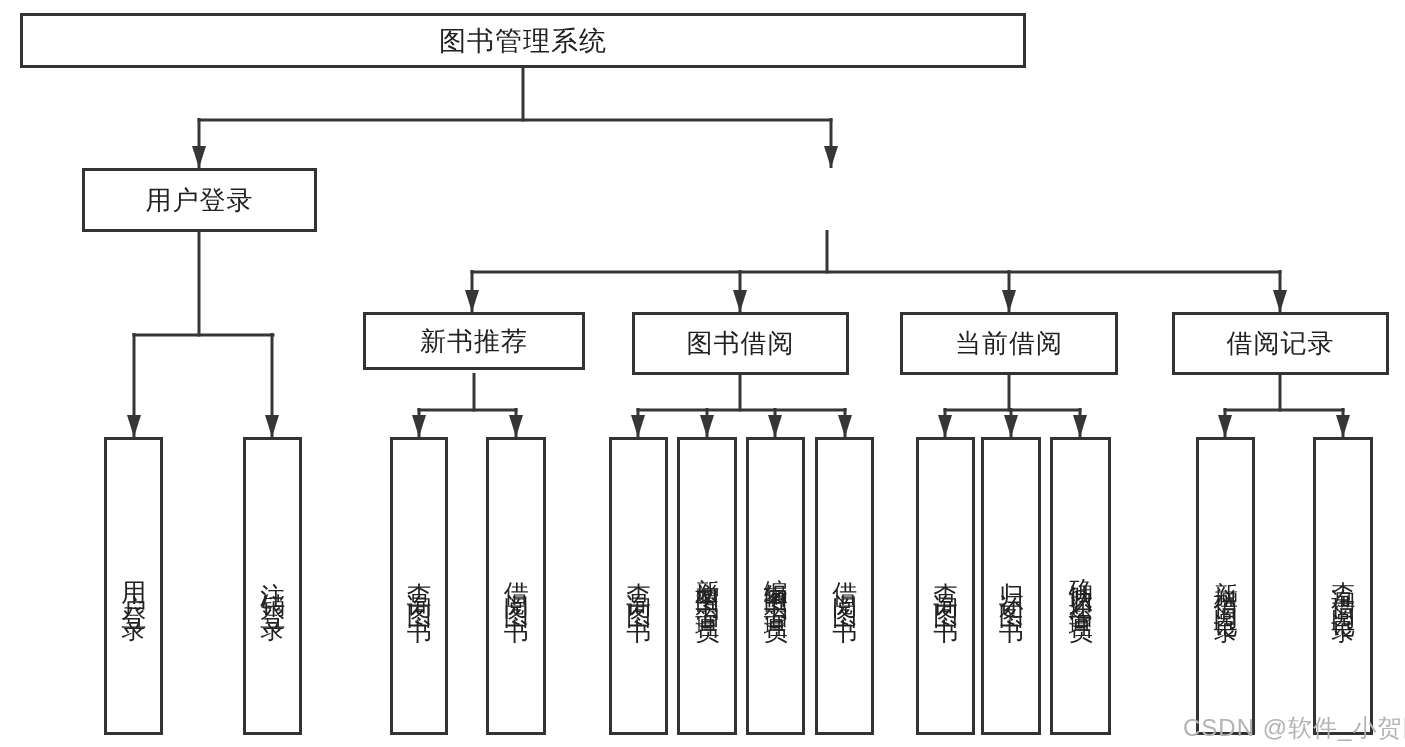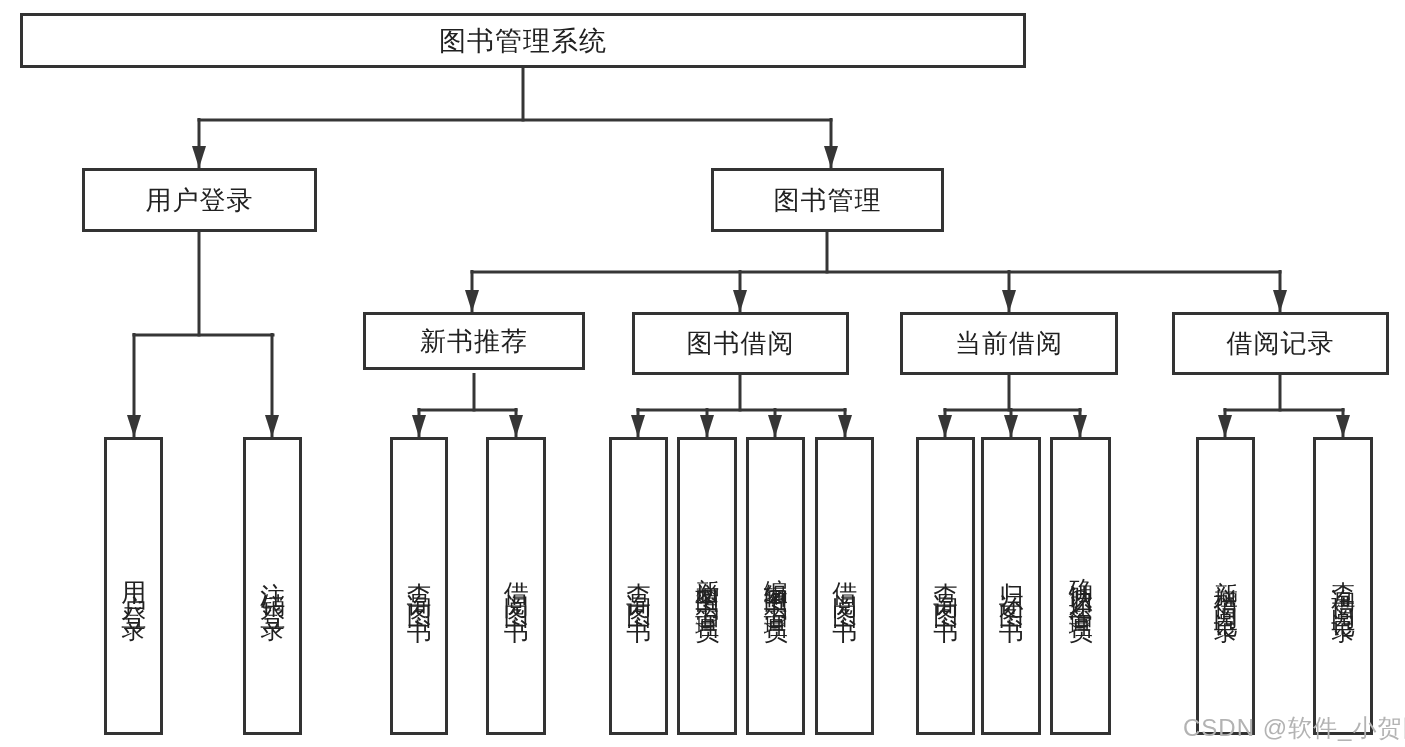--- a/index.html
+++ b/index.html
@@ -92,21 +92,20 @@
       <path d="M1280 373 V411.5"></path>
       <path d="M1223.5 410 H1344.5"></path>
       <path d="M1225 408 V437" marker-end="url(#arw)"></path>
       <path d="M1343 408 V437" marker-end="url(#arw)"></path>
     </g>
   </svg>
 
   <div class="node h root" style="left:20px;top:13px;width:1006px;height:55px">图书管理系统</div>
 
   <div class="node h" style="left:82px;top:168px;width:235px;height:64px">用户登录</div>
-  <div class="node h" style="left:711px;top:168px;width:233px;height:64px">图书管理</div>
 
   <div class="node h" style="left:363px;top:312px;width:222px;height:58px">新书推荐</div>
   <div class="node h" style="left:900px;top:312px;width:218px;height:63px">当前借阅</div>
   <div class="node h" style="left:632px;top:312px;width:217px;height:63px">图书借阅</div>
   <div class="node h" style="left:1172px;top:312px;width:217px;height:63px">借阅记录</div>
 
   <div class="node leaf" style="left:104px;top:437px;width:59px;height:298px">
     <span>用户登录</span>
     </div>
   <div class="node leaf" style="left:243px;top:437px;width:59px;height:298px">

